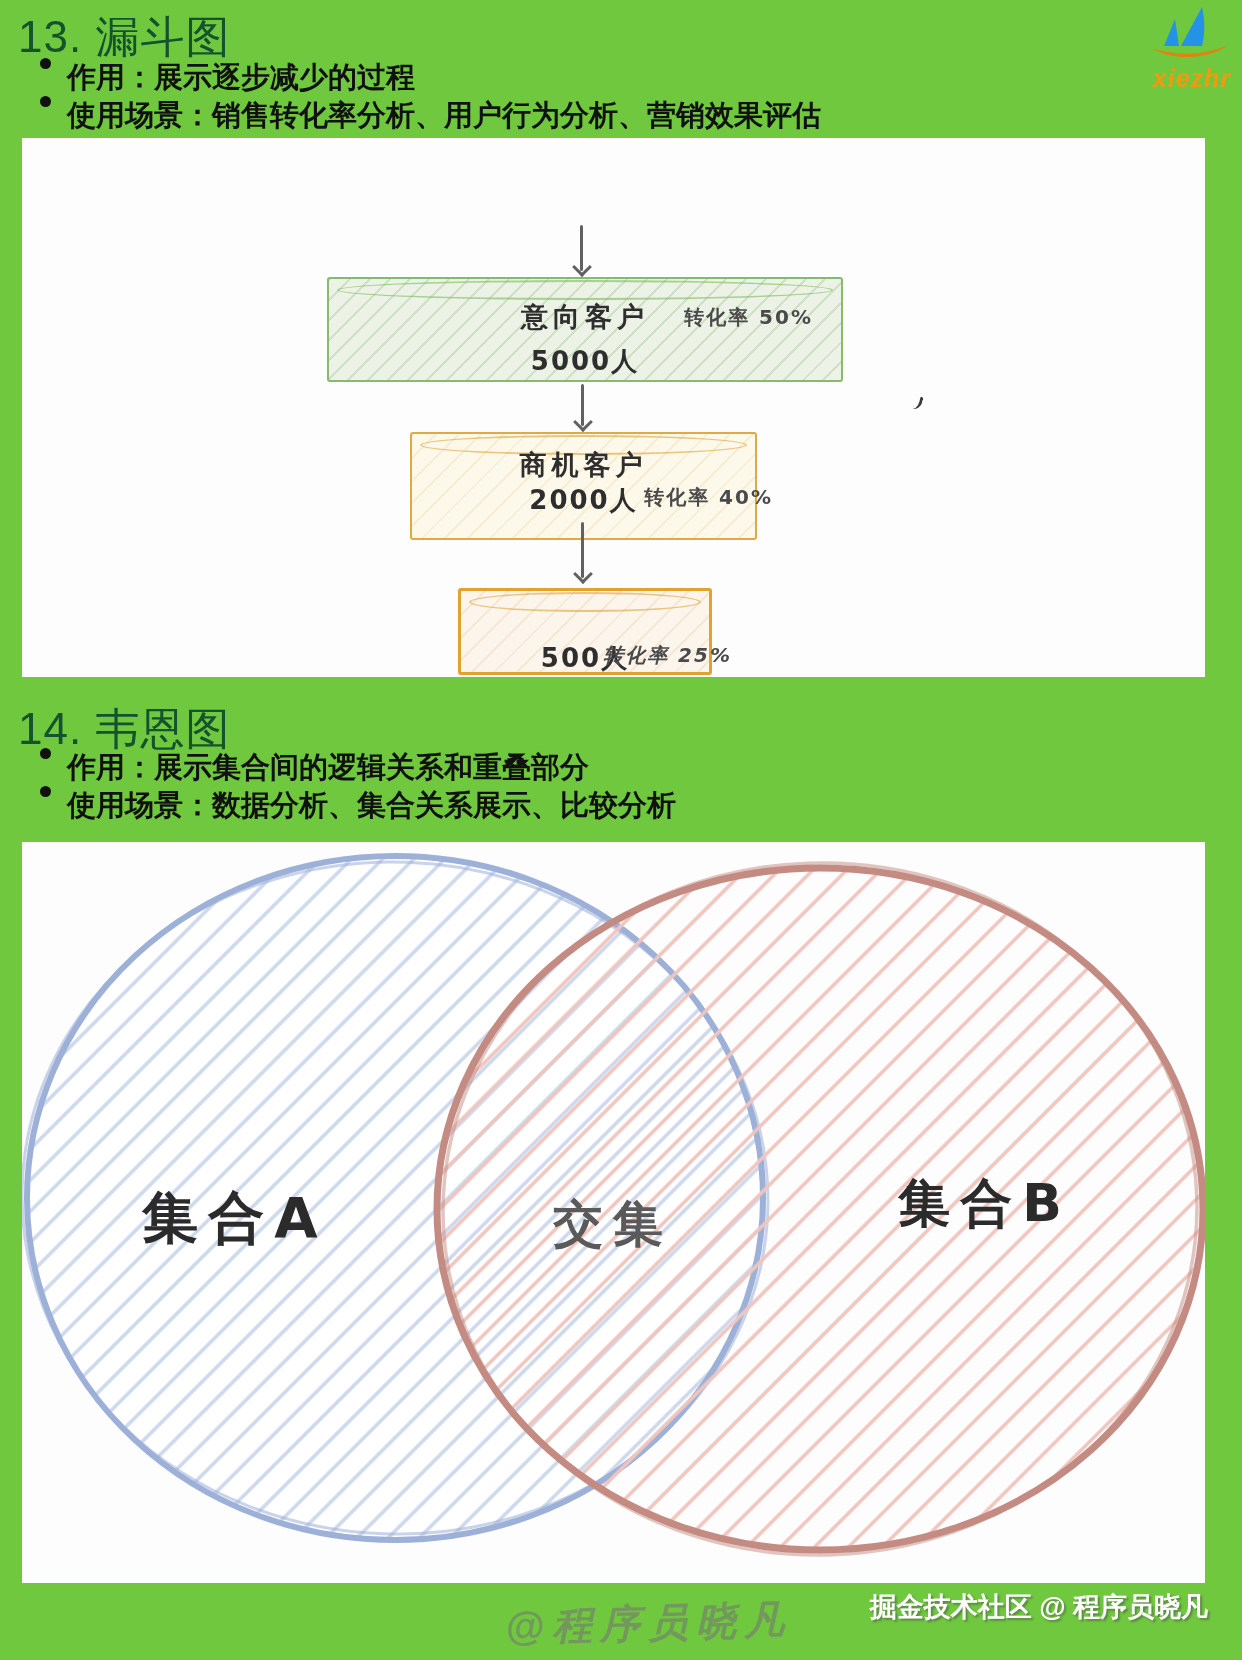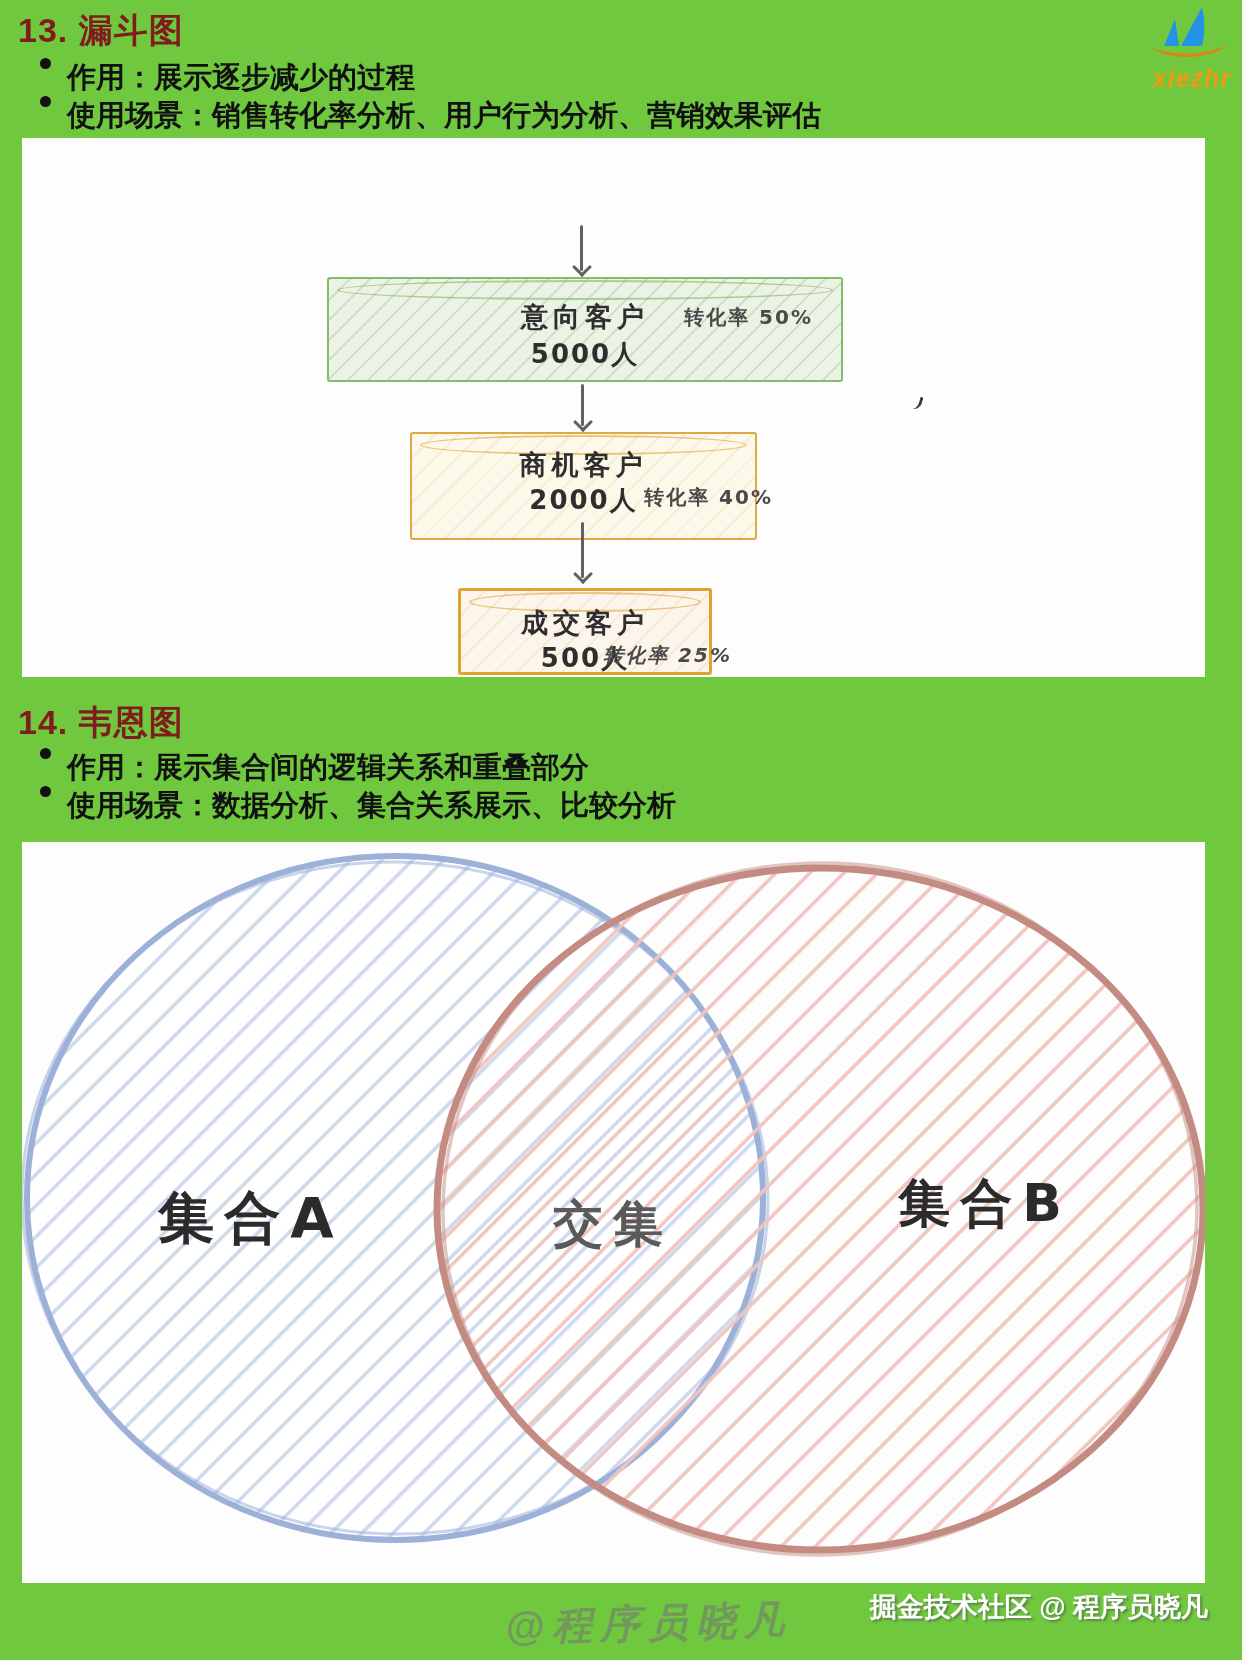--- a/index.html
+++ b/index.html
@@ -3,22 +3,22 @@
 <meta charset="utf-8">
 <style>
   html,body{margin:0;padding:0;}
   #screen{
     position:relative; width:1242px; height:1660px;
     background:#6fc83e; overflow:hidden;
     font-family:"Liberation Sans",sans-serif;
   }
   
   .sec-title{
-    position:absolute; left:18px; font-size:34px; font-weight:bold;
-    color:#7f1d1d; letter-spacing:1px;
+    position:absolute; left:18px; font-size:44px; font-weight:normal;
+    color:#14532d; letter-spacing:1px;
   }
   .t13{top:8px;}
   .t14{top:700px;}
   .bullet{position:absolute; left:40px; display:flex; align-items:flex-start; color:#111;}
   .bullet .dot{
     width:11px; height:11px; border-radius:50%; background:#111;
     margin-right:16px; flex:0 0 auto;
   }
   .bullet .btxt{font-size:29px; font-weight:600; white-space:nowrap;}
   .b13-1{top:58px;} .b13-2{top:96px;}
@@ -66,21 +66,21 @@
     position:absolute; left:0; right:0; text-align:center;
     font-family:"DejaVu Sans",sans-serif; font-weight:bold;
     font-size:26px; color:#2e2e2e; letter-spacing:2px;
   }
   .stage-rate{
     position:absolute; white-space:nowrap;
     font-family:"DejaVu Sans",sans-serif; font-weight:bold;
     font-size:20px; color:#4a4a4a; letter-spacing:2px;
   }
   .box1 .stage-name{top:6px;}  .box1 .stage-count{top:42px;}
-  .box2 .stage-name{top:20px;} .box2 .stage-count{top:58px;} .box2 .stage-rate{top:25px; right:28px;}
+  .box2 .stage-name{top:20px;} .box2 .stage-count{top:65px;} .box2 .stage-rate{top:25px; right:28px;}
   .box3 .stage-name{top:13px;} .box3 .stage-count{top:49px;} .box3 .stage-rate{top:50px; right:-18px;}
   .box4 .stage-name{top:14px;} .box4 .stage-count{top:50px;} .box4 .stage-rate{top:51px; right:-23px;font-style:italic;}
 
   
   .arrow{position:absolute; width:3px; background:#616161; border-radius:2px;}
   .arrow::after{
     content:""; position:absolute; bottom:-3px; left:50%;
     width:11px; height:11px;
     border-right:3px solid #616161; border-bottom:3px solid #616161;
     transform:translateX(-50%) rotate(45deg);
@@ -93,21 +93,21 @@
     position:absolute; left:890px; top:258px; width:7px; height:14px;
     border-right:3px solid #3a3a3a; border-radius:0 0 9px 0;
     transform:rotate(14deg);
   }
 
   
   .venn-label{
     position:absolute; text-align:center; white-space:nowrap;
     font-family:"DejaVu Sans",sans-serif; font-weight:bold; letter-spacing:10px;
   }
-  .lbl-a{left:109px; top:339px; width:240px; font-size:56px; color:#2b2b2b;}
+  .lbl-a{left:93px; top:339px; width:240px; font-size:56px; color:#2b2b2b;}
   .lbl-x{left:491px; top:349px; width:200px; font-size:50px; color:#5a5a5a;}
   .lbl-b{left:843px; top:327px; width:240px; font-size:52px; color:#2b2b2b;}
 
   
   #logo{position:absolute; left:1140px; top:6px; width:100px; height:86px;}
   #logo svg{position:absolute; left:10px; top:0;}
   #logo .brand{
     position:absolute; left:4px; top:58px; width:96px; text-align:center;
     font-size:25px; font-weight:bold; font-style:italic;
     color:#f2990f; letter-spacing:1px;
@@ -169,21 +169,20 @@
       <div class="arc arc-amber"></div>
       <div class="stage-name">商机客户</div>
       <div class="stage-count">2000人</div>
       <div class="stage-rate">转化率 40%</div>
     </div>
 
     <div class="arrow arrow3"></div>
 
     <div class="funnel-box hatch-cream2 box4">
       <div class="arc arc-amber"></div>
-      <div class="stage-name">成交客户</div>
       <div class="stage-count">500人</div>
       <div class="stage-rate">转化率 25%</div>
     </div>
 
     <div class="pen-mark"></div>
   </div>
 
   <div class="sec-title t14">14. 韦恩图</div>
   <div class="bullet b14-2">
     <span class="dot"></span>

